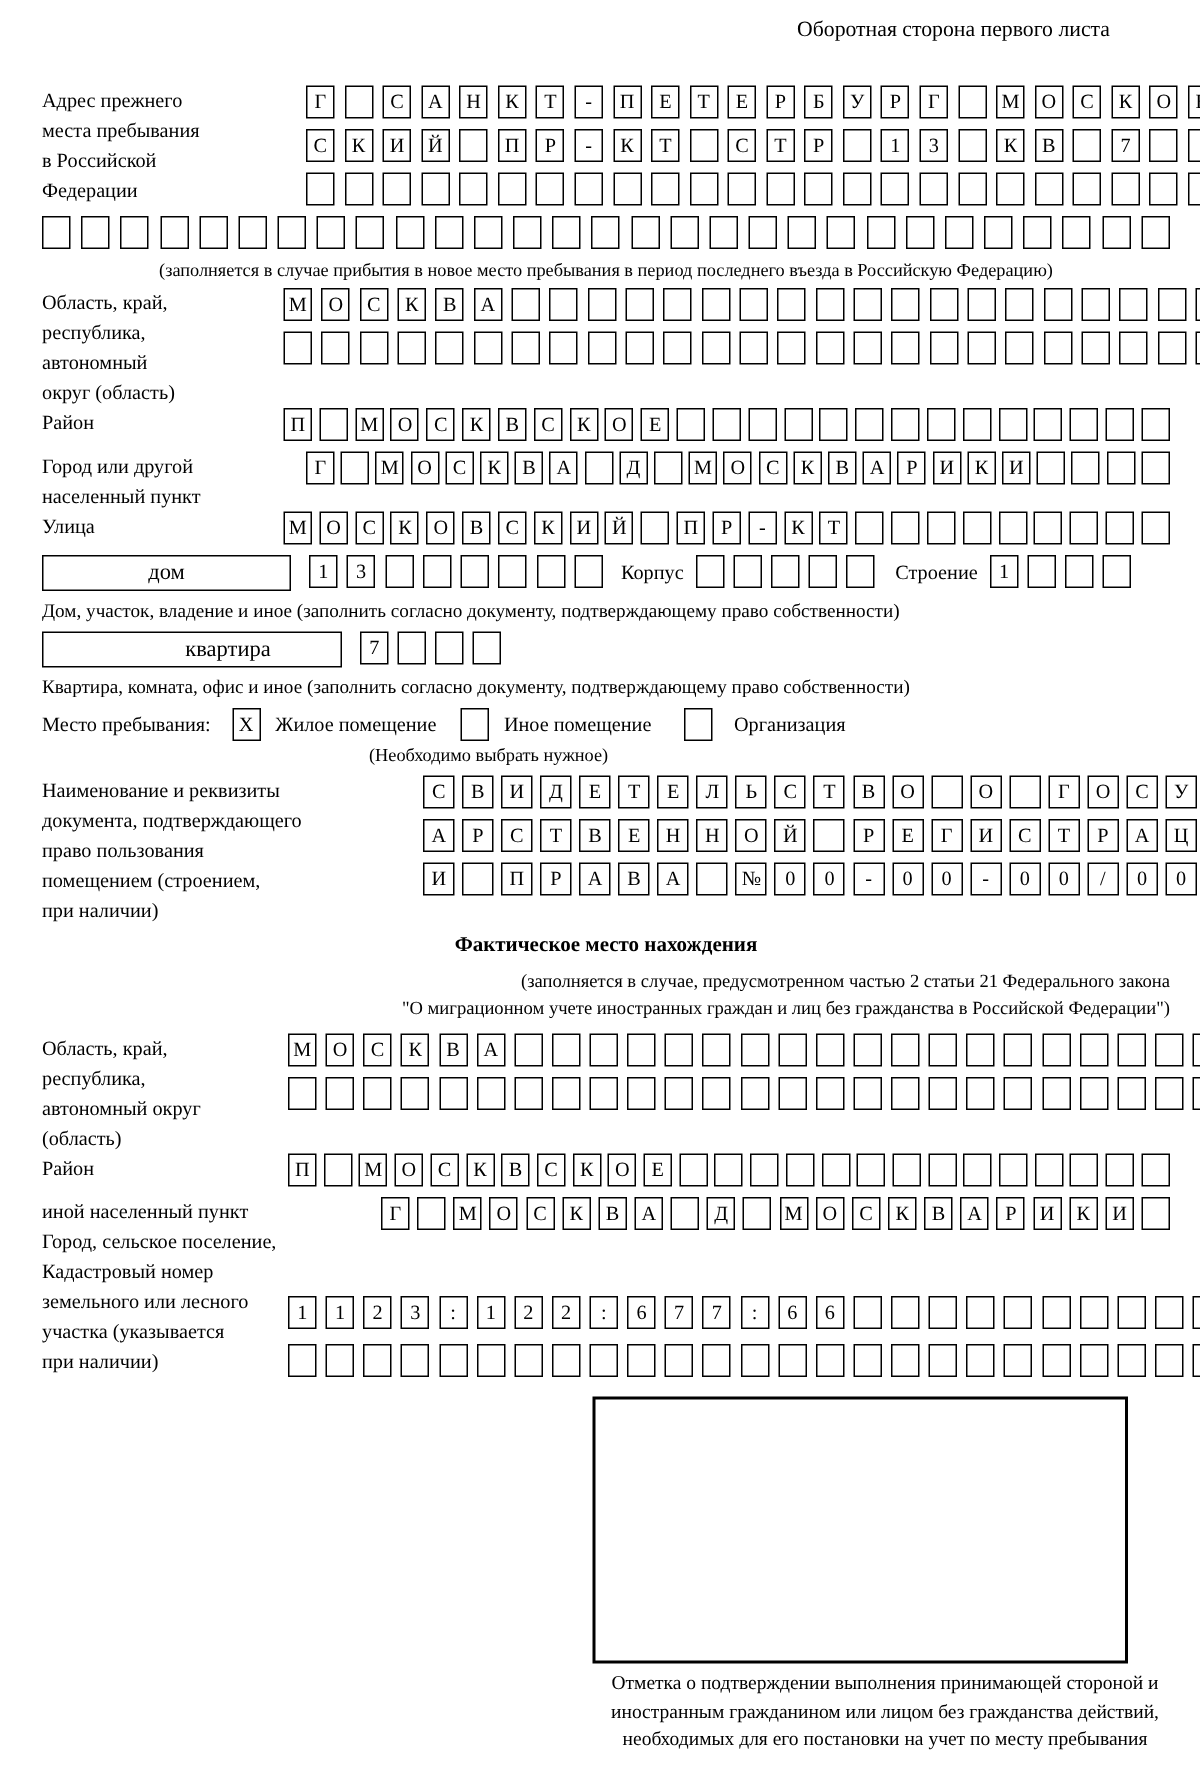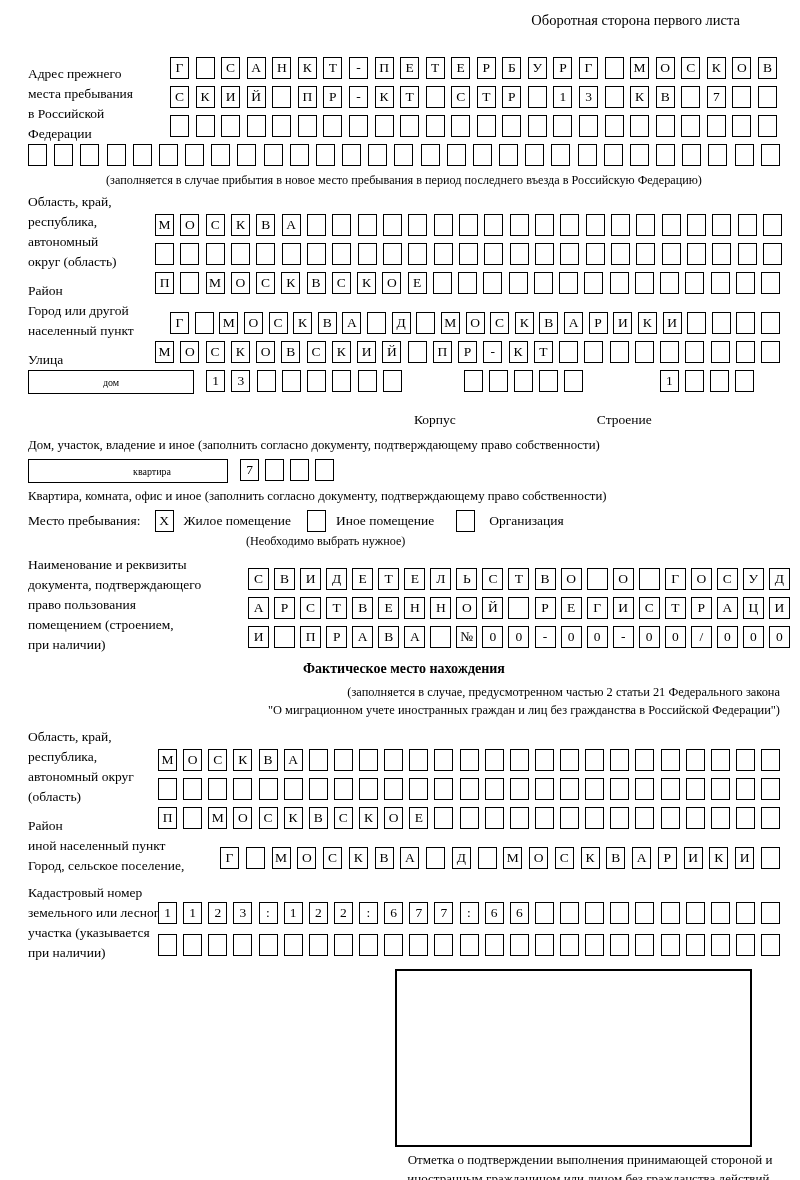--- a/index.html
+++ b/index.html
@@ -7,21 +7,21 @@
     width:800px;height:1180px;
     font-family:"Liberation Serif","DejaVu Serif",serif;
     color:#000;overflow:hidden;position:relative;
   }
   .page{padding:12px 20px 0 28px;}
 
   
   .hdr{ text-align:right; font-size:14.5px; padding-right:40px; margin-bottom:28px;}
 
   
-  .field{display:flex;align-items:flex-end;}
+  .field{display:flex;align-items:flex-start;gap:34px;}
   .lbl{font-size:13.5px;line-height:20px;flex:0 0 auto;}
   .lbl div{white-space:nowrap;}
   .rows{display:flex;flex-direction:column;}
 
   
   .cells-row{display:flex;justify-content:space-between;margin-bottom:7px;}
   .cell{
     width:19px;height:22px;flex:0 0 19px;box-sizing:border-box;
     border:1.5px solid #000;background:#fff;
     display:flex;align-items:center;justify-content:center;
@@ -48,25 +48,25 @@
 
   .note-c{text-align:center;font-size:12.2px;margin:0 0 4px 0;}
   .note-l{font-size:12.8px;margin:-1px 0 6px 0;}
   .sec-title{text-align:center;font-weight:bold;font-size:15px;margin:2px 0 8px 0;}
   .sub-title{text-align:center;font-weight:bold;font-size:14px;margin:6px 0 6px 0;}
 
   
   .inline-row{display:flex;align-items:flex-start;margin-bottom:7px;}
   .widebox{
     box-sizing:border-box;border:1.5px solid #000;height:24px;
-    display:flex;align-items:center;justify-content:center;font-size:10px;
+    display:flex;align-items:center;justify-content:center;font-size:15px;
   }
   .dom-box{width:166px;}
   .kv-box{width:200px;padding-left:48px;}
-  .inline-lbl{font-size:13.5px;line-height:24px;margin-top:38px;}
+  .inline-lbl{font-size:13.5px;line-height:24px;}
 
   
   .res-row{display:flex;align-items:center;font-size:13.5px;margin-bottom:2px;}
   .res-note{font-size:12.2px;padding-left:218px;margin-bottom:6px;}
 
   
   .law-note{text-align:right;font-size:12.4px;line-height:18px;}
 
   
   .stamp-box{

